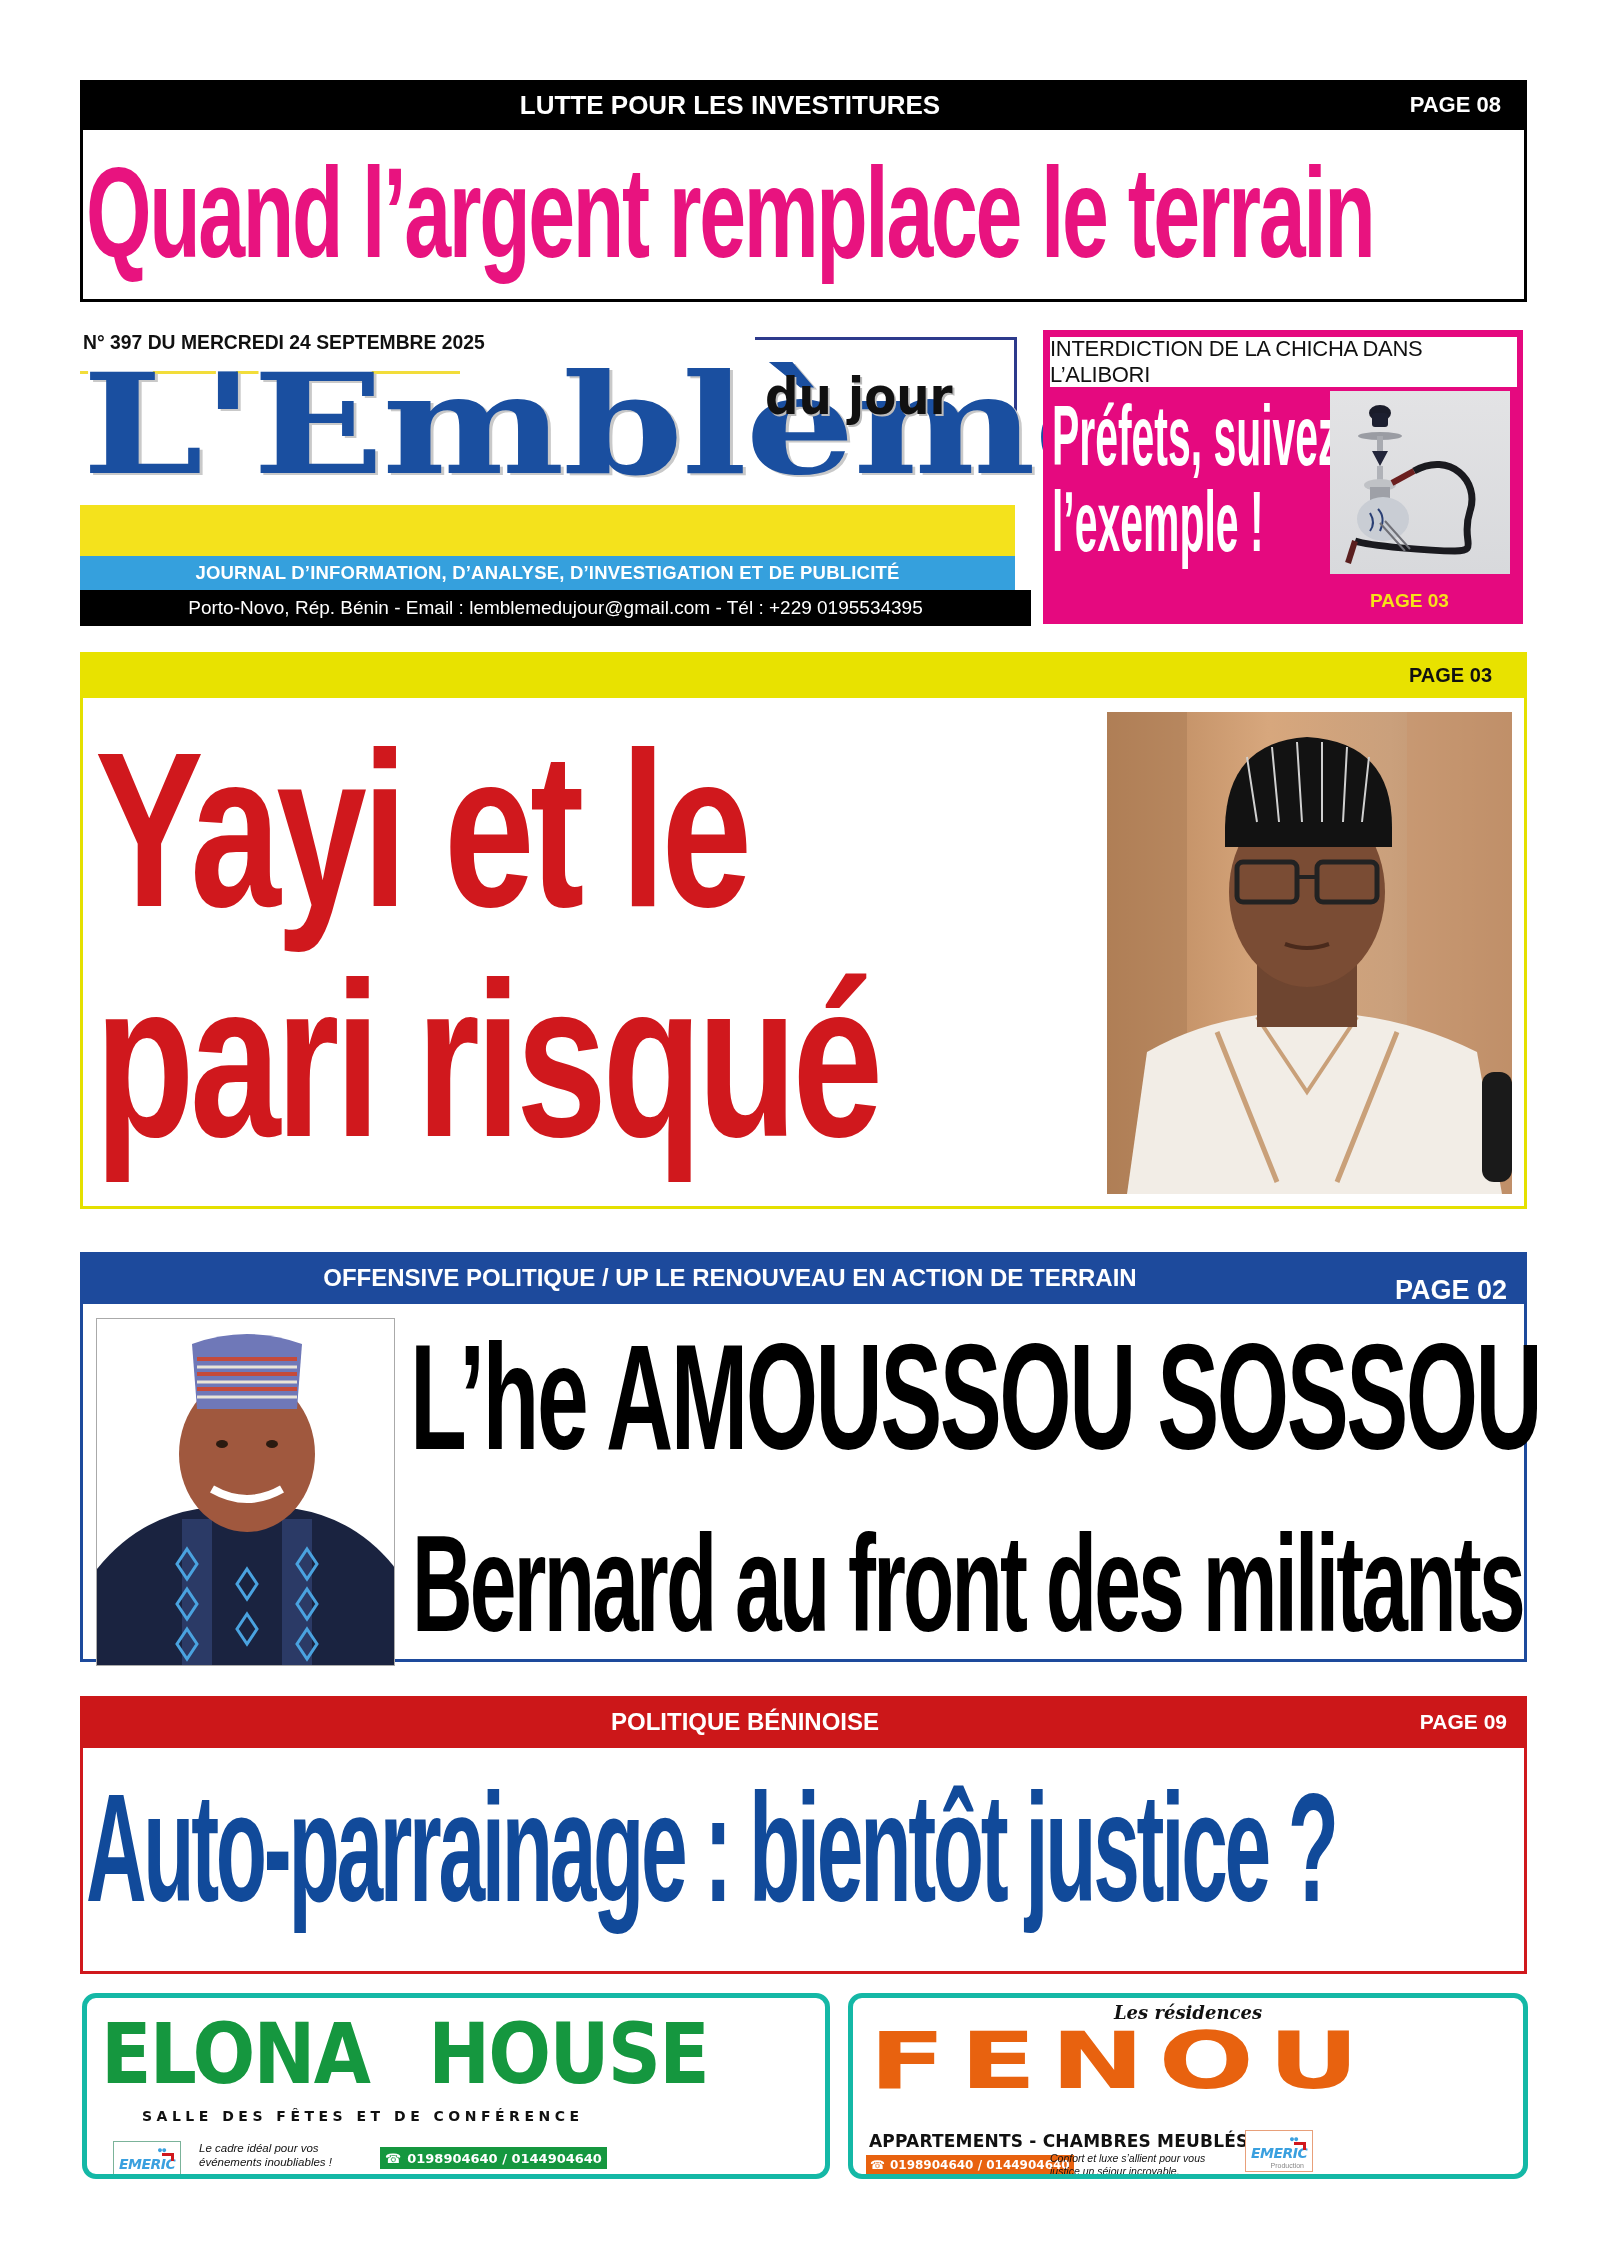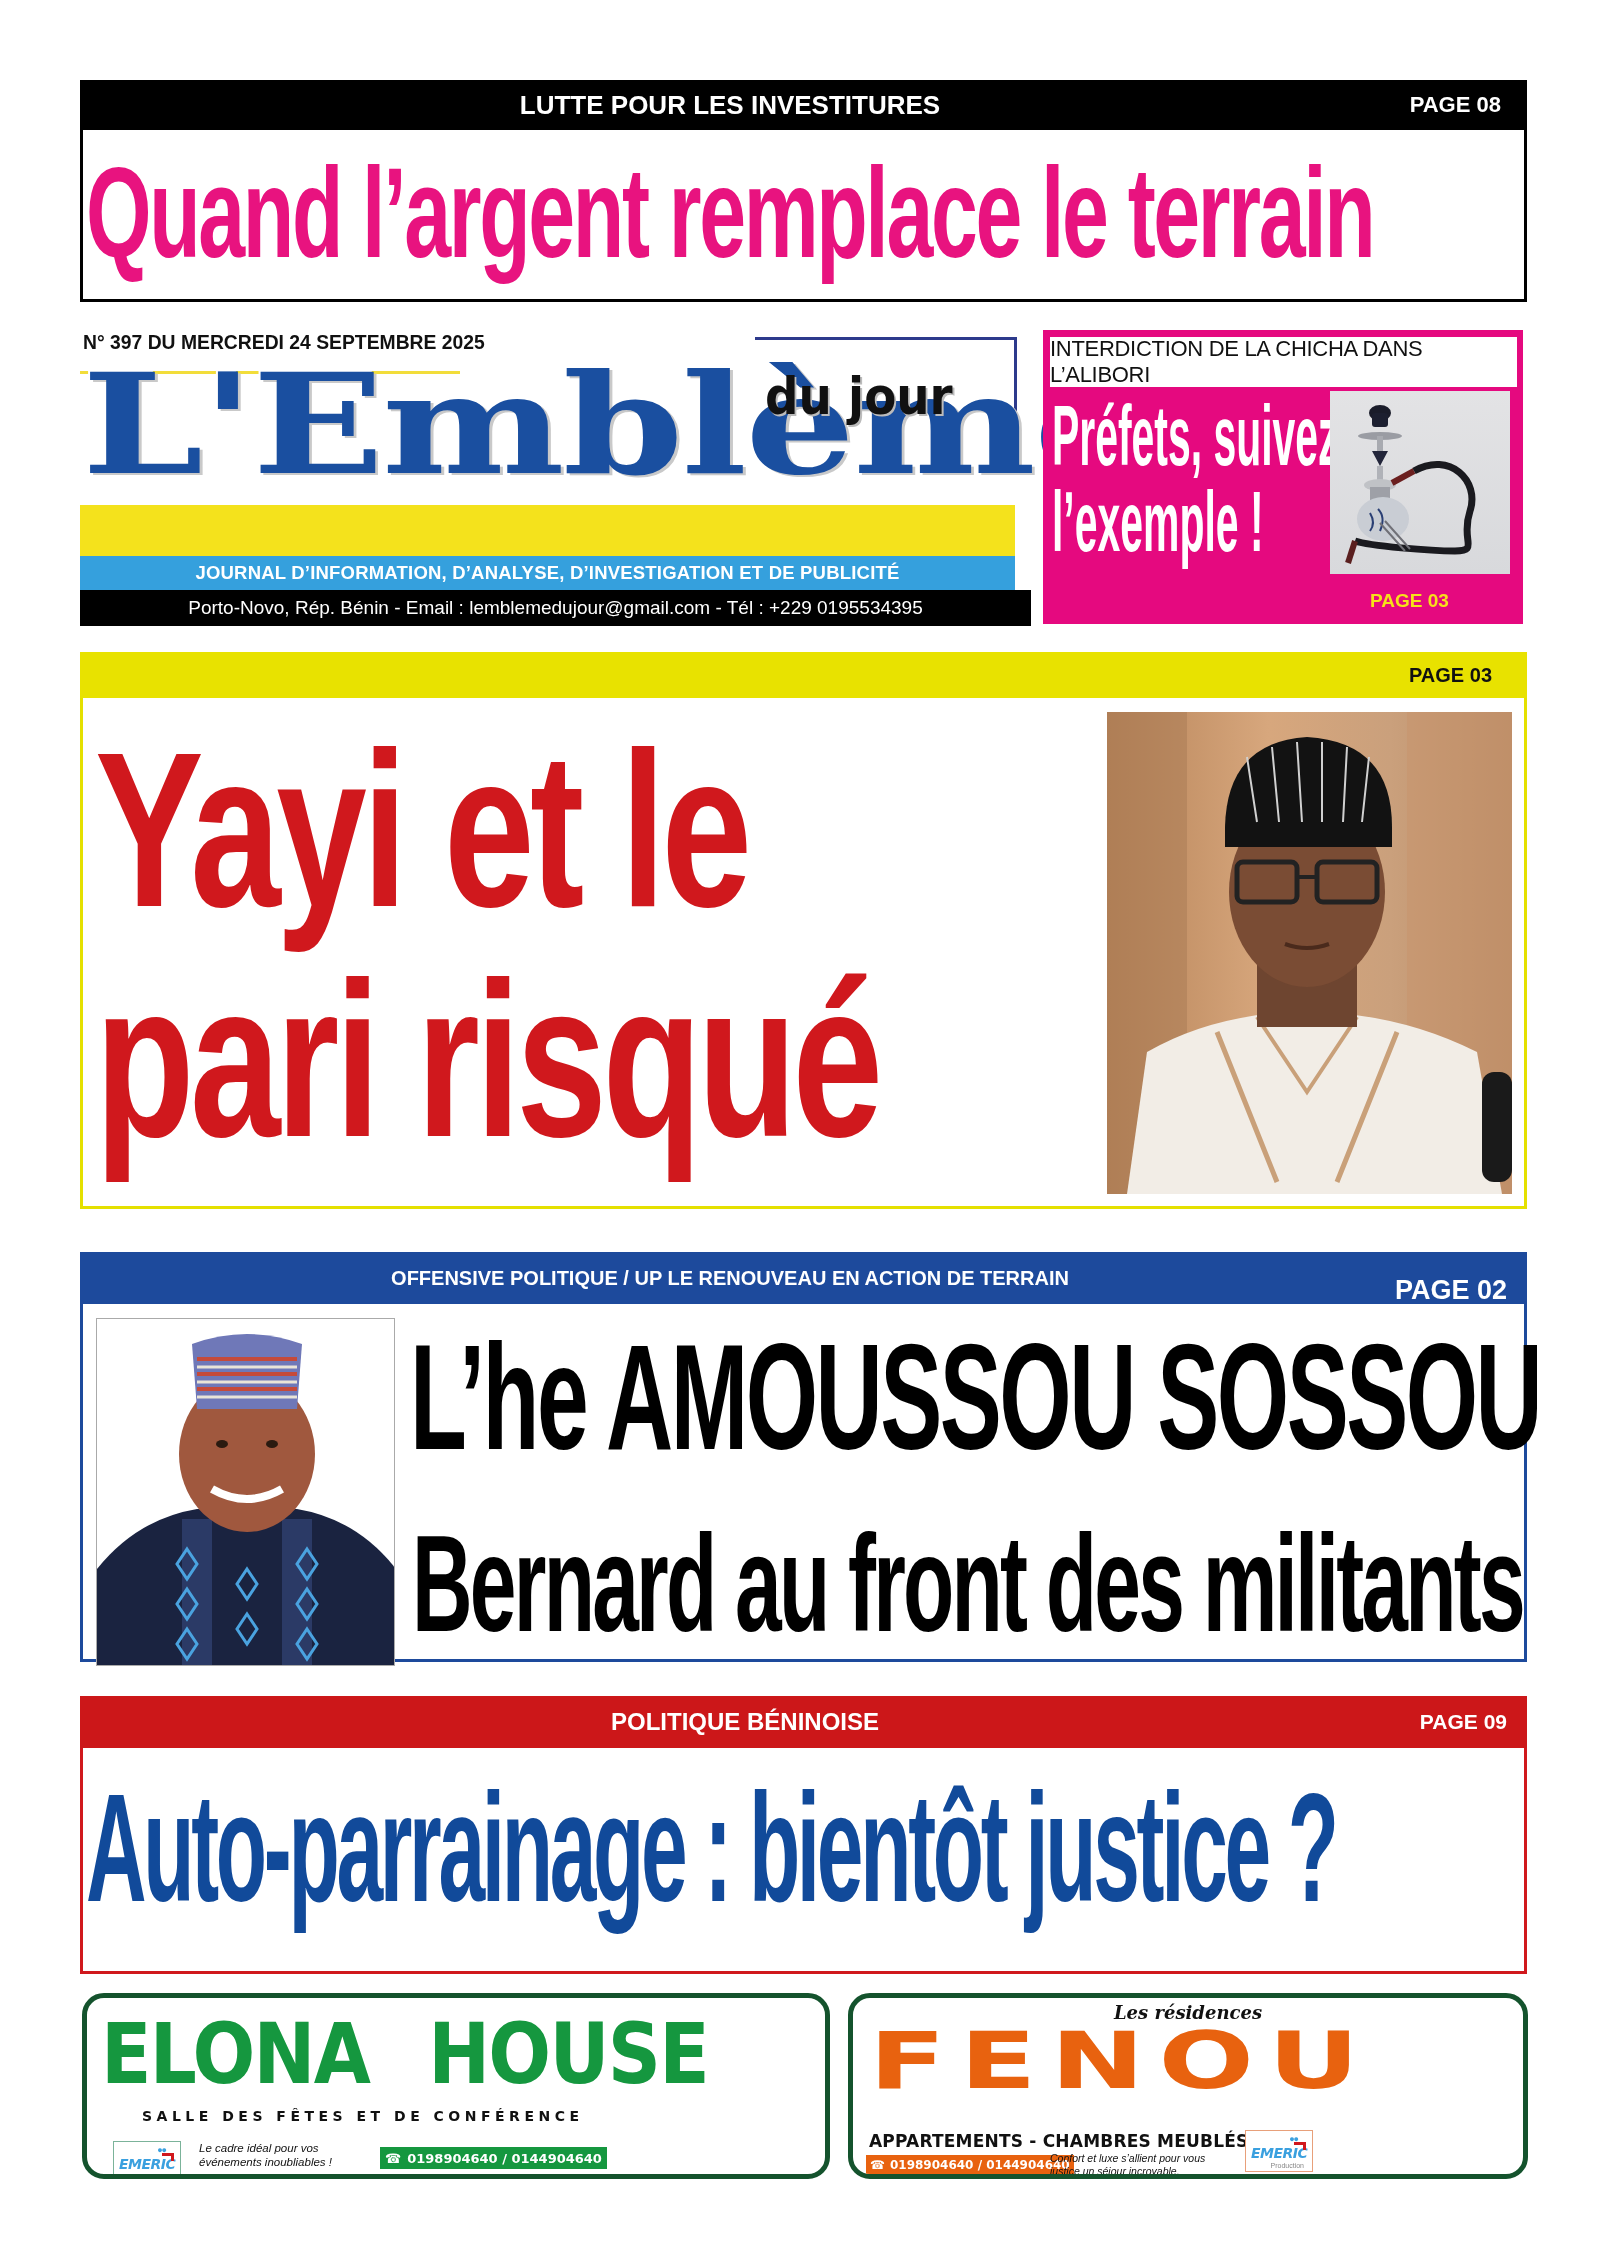--- a/index.html
+++ b/index.html
@@ -43,37 +43,37 @@
   #yayi-kicker { left: 80px; top: 652px; width: 1447px; height: 46px; background: #e8e200; color: #111; }
   #yayi-kicker .kicker-label { left: 0; width: 1300px; justify-content: center; font-size: 24px; }
   #yayi-kicker .kicker-page { position: absolute; right: 35px; top: 0; height: 100%; display: flex; align-items: center; font-weight: 700; font-size: 20px; }
   #yayi-headline { left: 95px; top: 720px; width: 980px; color: #d0181d; }
   #yayi-headline .line { display: block; font-weight: 700; font-size: 220px; line-height: 1; letter-spacing: -6px; transform: scale(0.74, 1.0); transform-origin: left top; white-space: nowrap; height: 230px; }
   #yayi-photo { left: 1107px; top: 712px; width: 405px; height: 482px; background: linear-gradient(90deg, #b78358 0%, #d7a77d 40%, #caa07c 70%, #b88b66 100%); overflow: hidden; }
 
   
   #amou-box { left: 80px; top: 1252px; width: 1447px; height: 410px; border: 3px solid #1d4a9c; border-top: none; }
   #amou-kicker { left: 80px; top: 1252px; width: 1447px; height: 52px; background: #1d4a9c; color: #fff; }
-  #amou-kicker .kicker-label { left: 0; width: 1300px; justify-content: center; font-size: 20px; }
+  #amou-kicker .kicker-label { left: 0; width: 1300px; justify-content: center; font-size: 24px; }
   #amou-kicker .kicker-page { position: absolute; right: 20px; top: 12px; height: 100%; display: flex; align-items: center; font-weight: 700; font-size: 27px; }
   #amou-photo { left: 96px; top: 1318px; width: 299px; height: 348px; border: 1px solid #aaa; background: #fff; overflow: hidden; }
   #amou-headline { left: 200px; top: 1322px; width: 1320px; color: #000; }
   #amou-line1 { position: absolute; left: 210px; top: 0; font-weight: 700; font-size: 150px; line-height: 1; letter-spacing: -4px; transform: scale(0.62, 1.0); transform-origin: left top; white-space: nowrap; }
   #amou-line2 { position: absolute; left: 212px; top: 192px; font-weight: 700; font-size: 150px; line-height: 1; letter-spacing: -5px; transform: scale(0.56, 0.92); transform-origin: left top; white-space: nowrap; }
 
   
   #auto-box { left: 80px; top: 1696px; width: 1447px; height: 278px; border: 3px solid #d0181d; border-top: none; }
   #auto-kicker { left: 80px; top: 1696px; width: 1447px; height: 52px; background: #cc1719; color: #fff; }
   #auto-kicker .kicker-label { left: 0; width: 1330px; justify-content: center; font-size: 24px; }
   #auto-kicker .kicker-page { position: absolute; right: 20px; top: 0; height: 100%; display: flex; align-items: center; font-weight: 700; font-size: 21px; }
   #auto-headline-wrap { left: 86px; top: 1770px; width: 1440px; height: 180px; overflow: hidden; }
   #auto-headline { color: #114a9a; font-size: 150px; line-height: 1; letter-spacing: -6px; transform: scale(0.56, 1.03); transform-origin: left top; }
 
   
-  .ad { position: absolute; border: 5px solid #14532d; border-radius: 22px; background: #fff; overflow: hidden; }
+  .ad { position: absolute; border: 5px solid #14b8a6; border-radius: 14px; background: #fff; overflow: hidden; }
   #ad-elona { left: 82px; top: 1993px; width: 748px; height: 186px; }
   #ad-fenou { left: 848px; top: 1993px; width: 680px; height: 186px; }
 
   #elona-title { position: absolute; left: 14px; top: 14px; color: #15973f; font-family: "DejaVu Sans", sans-serif; font-weight: 700; font-size: 84px; line-height: 1; letter-spacing: -2px; transform: scale(0.88, 1.0); transform-origin: left top; white-space: nowrap; word-spacing: 40px; }
   #elona-sub { position: absolute; left: 55px; top: 110px; color: #111; font-family: "DejaVu Sans", sans-serif; font-weight: 700; font-size: 14px; letter-spacing: 4.5px; white-space: nowrap; }
   .emeric-logo { position: absolute; width: 68px; height: 42px; border: 1px solid #7bb39a; background: #fff; }
   .emeric-logo .dots { position: absolute; right: 14px; top: 4px; font-size: 9px; color: #3aa0df; letter-spacing: -1px; line-height: 1; }
   .emeric-logo .name { position: absolute; left: 5px; top: 14px; font-family: "DejaVu Sans", sans-serif; font-weight: 700; font-style: italic; font-size: 14px; color: #3aa0df; letter-spacing: -0.5px; }
   .emeric-logo .mark { position: absolute; right: 6px; top: 11px; width: 12px; height: 8px; border-top: 3px solid #d0181d; border-right: 3px solid #d0181d; }
   .emeric-logo .prod { position: absolute; right: 8px; bottom: 2px; font-size: 7px; color: #888; }

